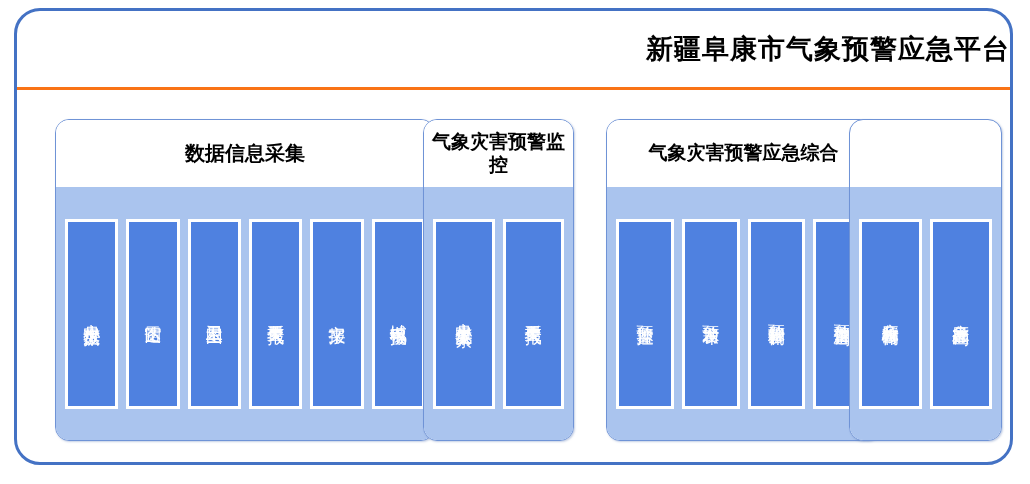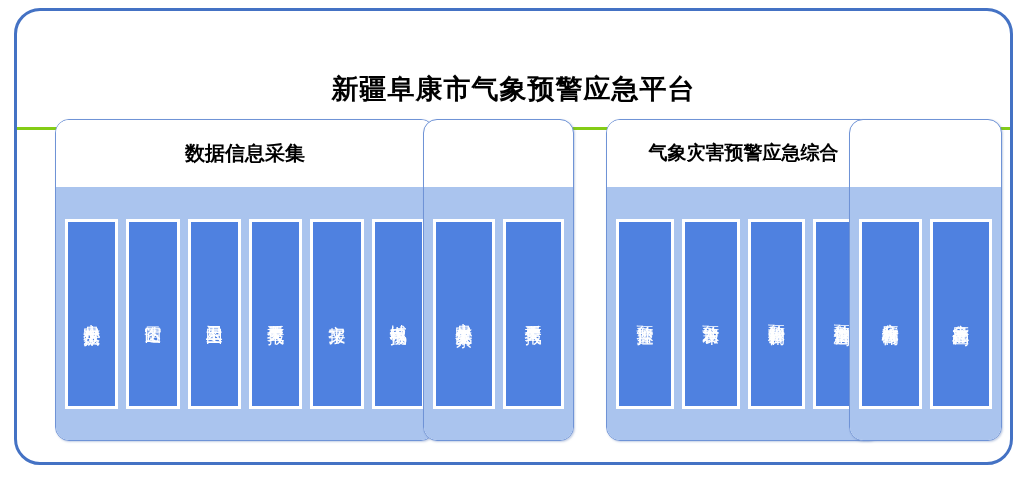--- a/index.html
+++ b/index.html
@@ -26,25 +26,24 @@
     border-radius: 26px;
     background: #ffffff;
   }
 
   .platform-title-bar {
     position: absolute;
     left: 0;
     top: 0;
     right: 0;
     height: 76px;
-    border-bottom: 3px solid #84cc16;
-    display: flex;
-    align-items: center;
-    justify-content: center;
-    margin-top: 40px;
+    border-bottom: 3px solid #f97316;
+    display: flex;
+    align-items: center;
+    justify-content: flex-end;
   }
 
   .platform-title {
     font-size: 27px;
     font-weight: bold;
     color: #000000;
     letter-spacing: 1px;
     line-height: 1;
     white-space: nowrap;
   }
@@ -172,20 +171,23 @@
         <div class="card">
           <span class="card-label">文字报</span>
         </div>
         <div class="card">
           <span class="card-label">城镇电视报</span>
         </div>
       </div>
     </div>
 
     <div class="group-panel" id="group-1">
+      <div class="group-header">
+        <div class="group-header-text">气象灾害预警监控</div>
+      </div>
       <div class="group-body">
         <div class="card">
           <span class="card-label">中小尺度气象要素</span>
         </div>
         <div class="card">
           <span class="card-label">重要天气报</span>
         </div>
       </div>
     </div>
 

